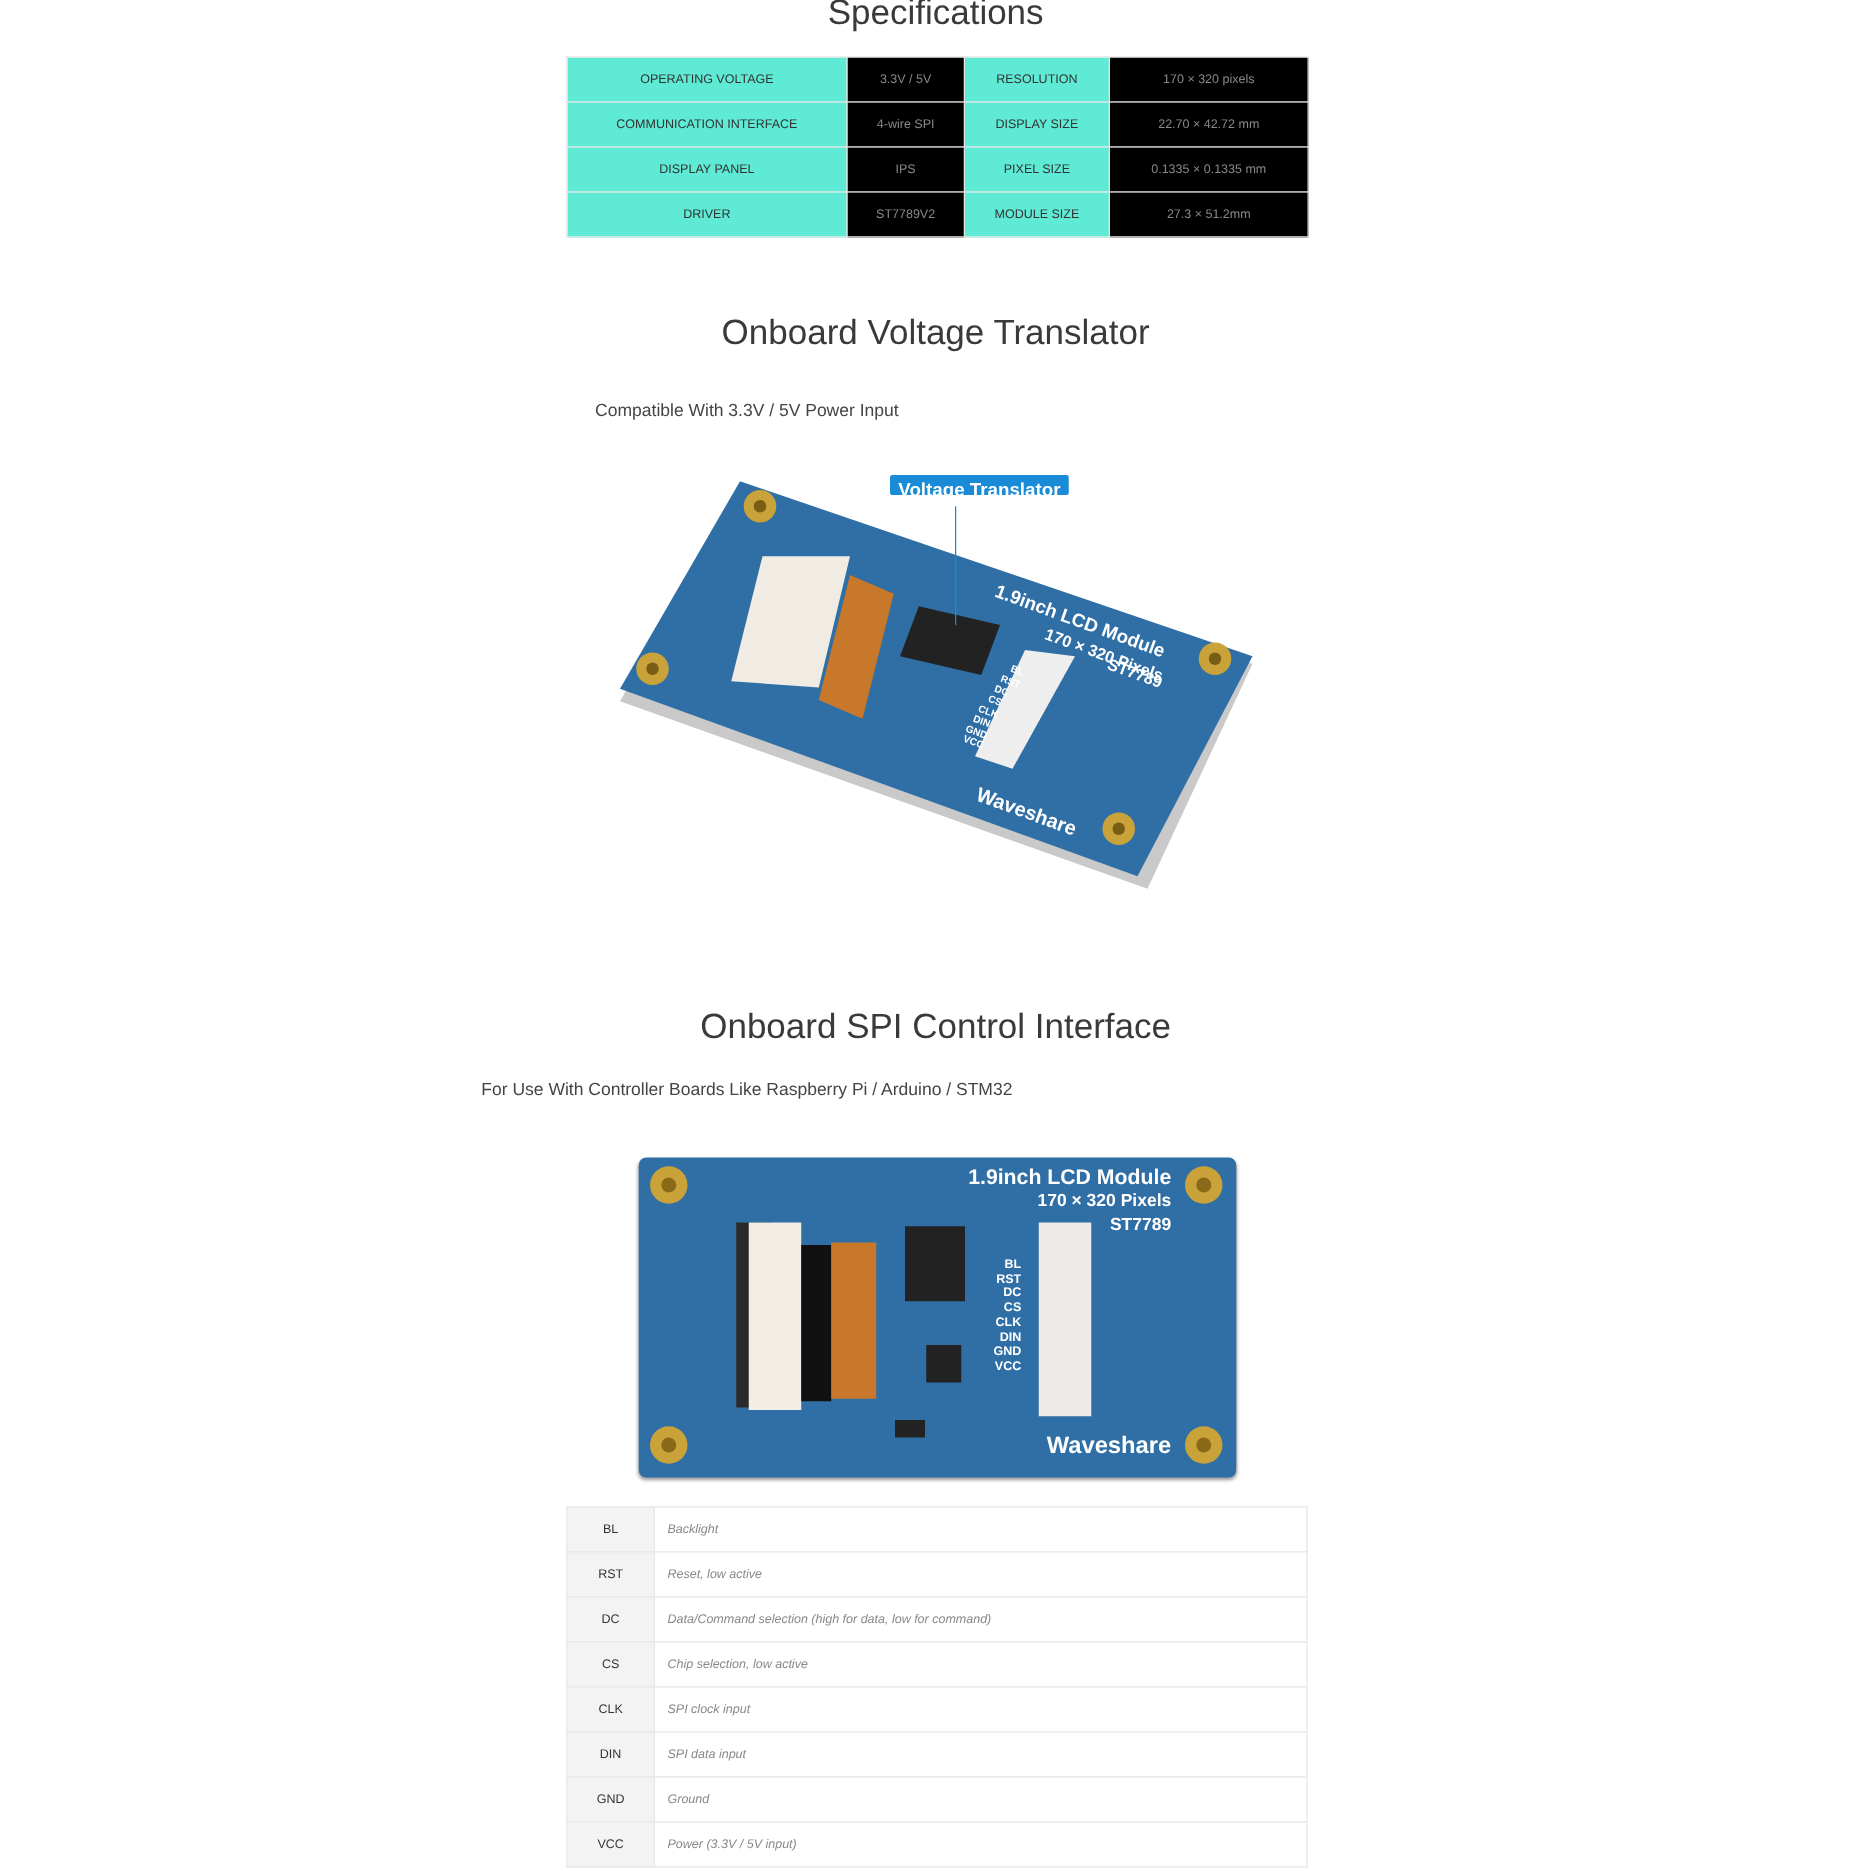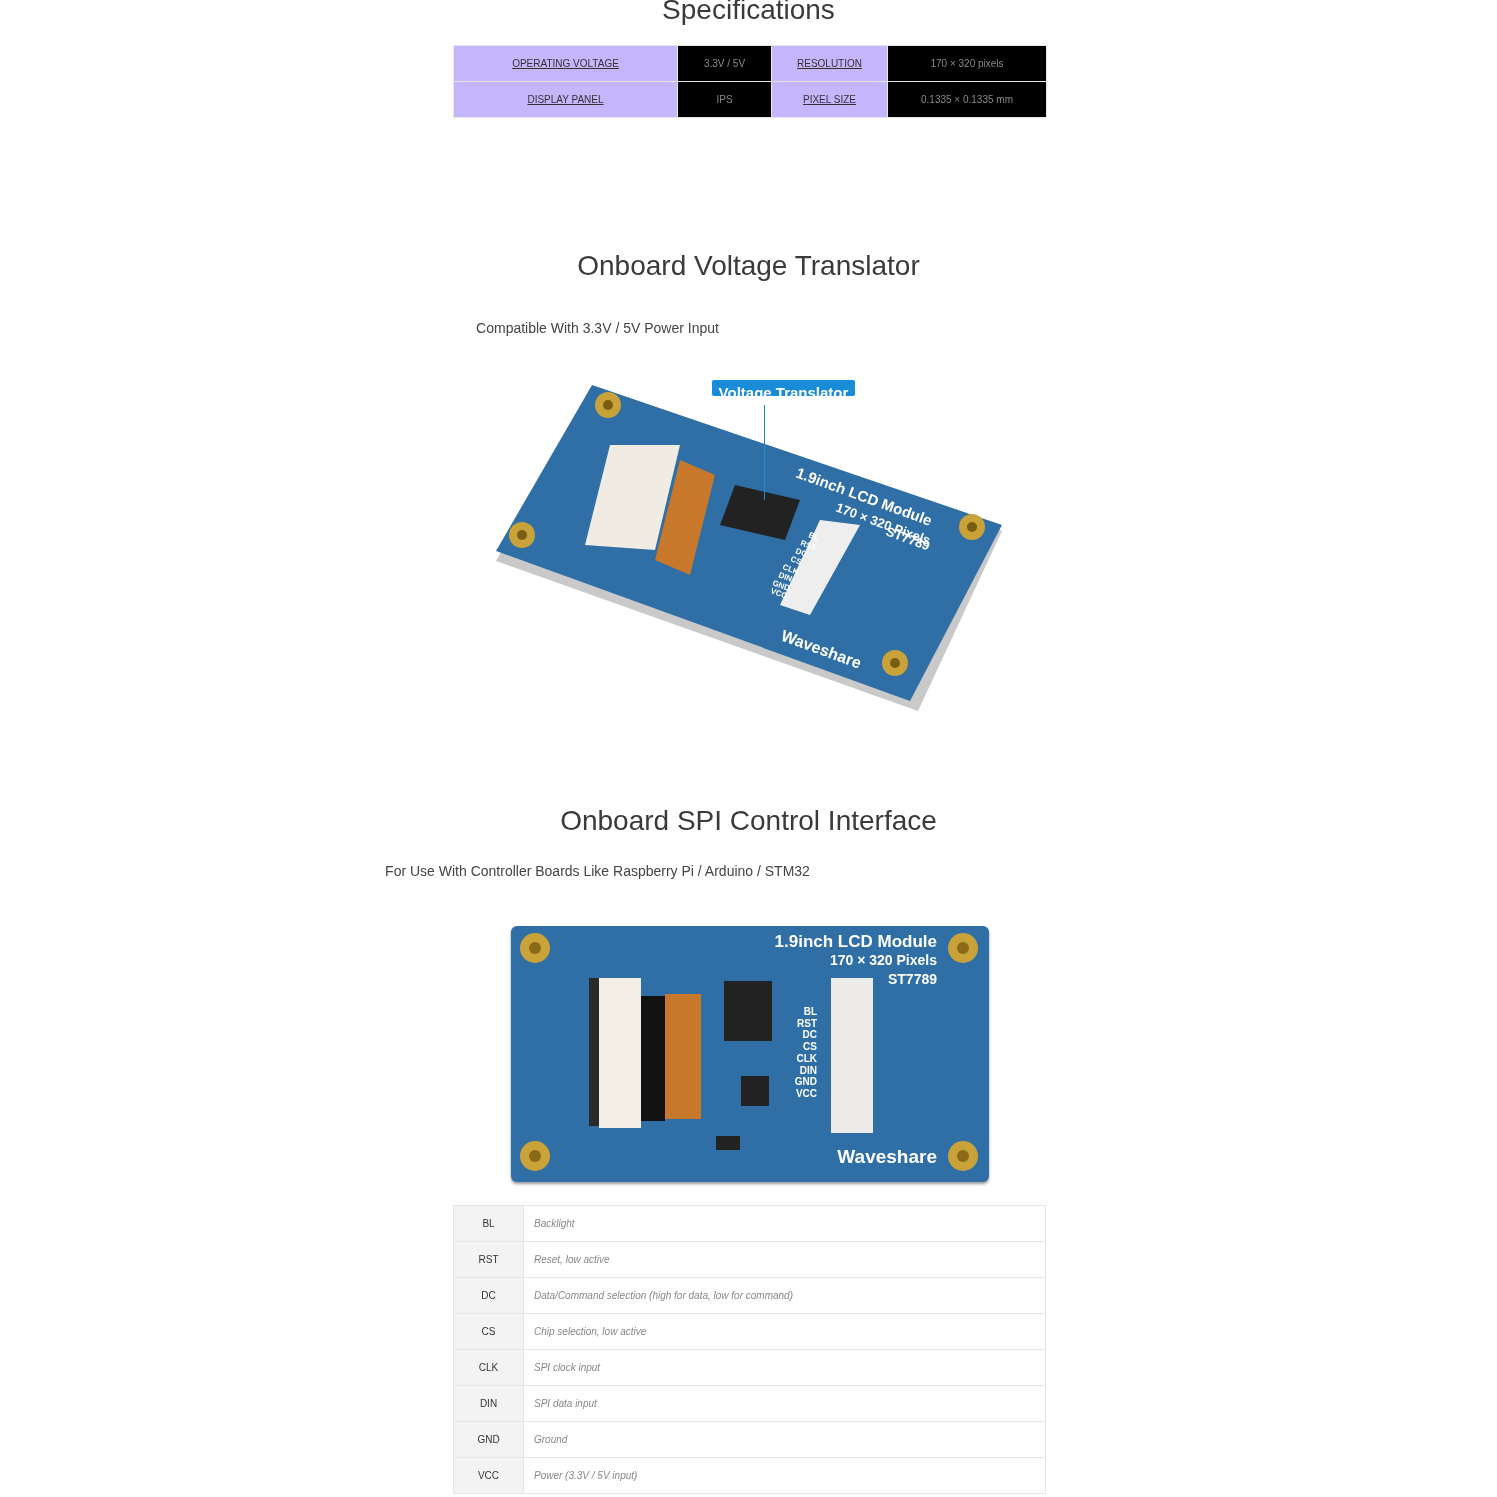--- a/index.html
+++ b/index.html
@@ -16,21 +16,21 @@
       font-size: 14px; color: #444;
     }
     table.spec {
       position: absolute; left: 453px; top: 45px; width: 593px;
       border-collapse: collapse; table-layout: fixed;
     }
     table.spec td {
       height: 35px; border: 1px solid #e6e6e6; text-align: center;
       font-size: 10px; padding: 0;
     }
-    table.spec td.k { background: #c4b5fd; color: #333; text-decoration: underline; }
+    table.spec td.k { background: #5eead4; color: #333; }
     table.spec td.v { background: #000000; color: #888; }
     table.pins {
       position: absolute; left: 453px; top: 1205px; width: 593px;
       border-collapse: collapse; table-layout: fixed;
     }
     table.pins td {
       height: 35px; border: 1px solid #e6e6e6; font-size: 10px; padding: 0;
     }
     table.pins td.k { background: #f3f3f3; color: #333; text-align: center; width: 69px; }
     table.pins td.v { background: #fff; color: #888; padding-left: 10px; font-style: italic; }
@@ -57,24 +57,36 @@
       <col style="width:159px">
     </colgroup>
   <tbody>
       <tr>
     <td class="k">OPERATING VOLTAGE</td>
     <td class="v">3.3V / 5V</td>
     <td class="k">RESOLUTION</td>
     <td class="v">170 × 320 pixels</td>
   </tr>
   <tr>
+    <td class="k">COMMUNICATION INTERFACE</td>
+    <td class="v">4-wire SPI</td>
+    <td class="k">DISPLAY SIZE</td>
+    <td class="v">22.70 × 42.72 mm</td>
+  </tr>
+  <tr>
     <td class="k">DISPLAY PANEL</td>
     <td class="v">IPS</td>
     <td class="k">PIXEL SIZE</td>
     <td class="v">0.1335 × 0.1335 mm</td>
+  </tr>
+  <tr>
+    <td class="k">DRIVER</td>
+    <td class="v">ST7789V2</td>
+    <td class="k">MODULE SIZE</td>
+    <td class="v">27.3 × 51.2mm</td>
   </tr>
 </tbody>
   </table>
 
 <h2 class="h2" style="top:250px;">Onboard Voltage Translator</h2>
 <div class="sub" style="top:320px;">Compatible With 3.3V / 5V Power Input</div>
 
 <div class="board-wrap" style="left:490px; top:385px; width:520px; height:330px;">
   <svg width="520" height="330" viewBox="0 0 520 330">
     <polygon points="102,6 512,146 428,326 6,176" fill="#c9c9c9"></polygon>

